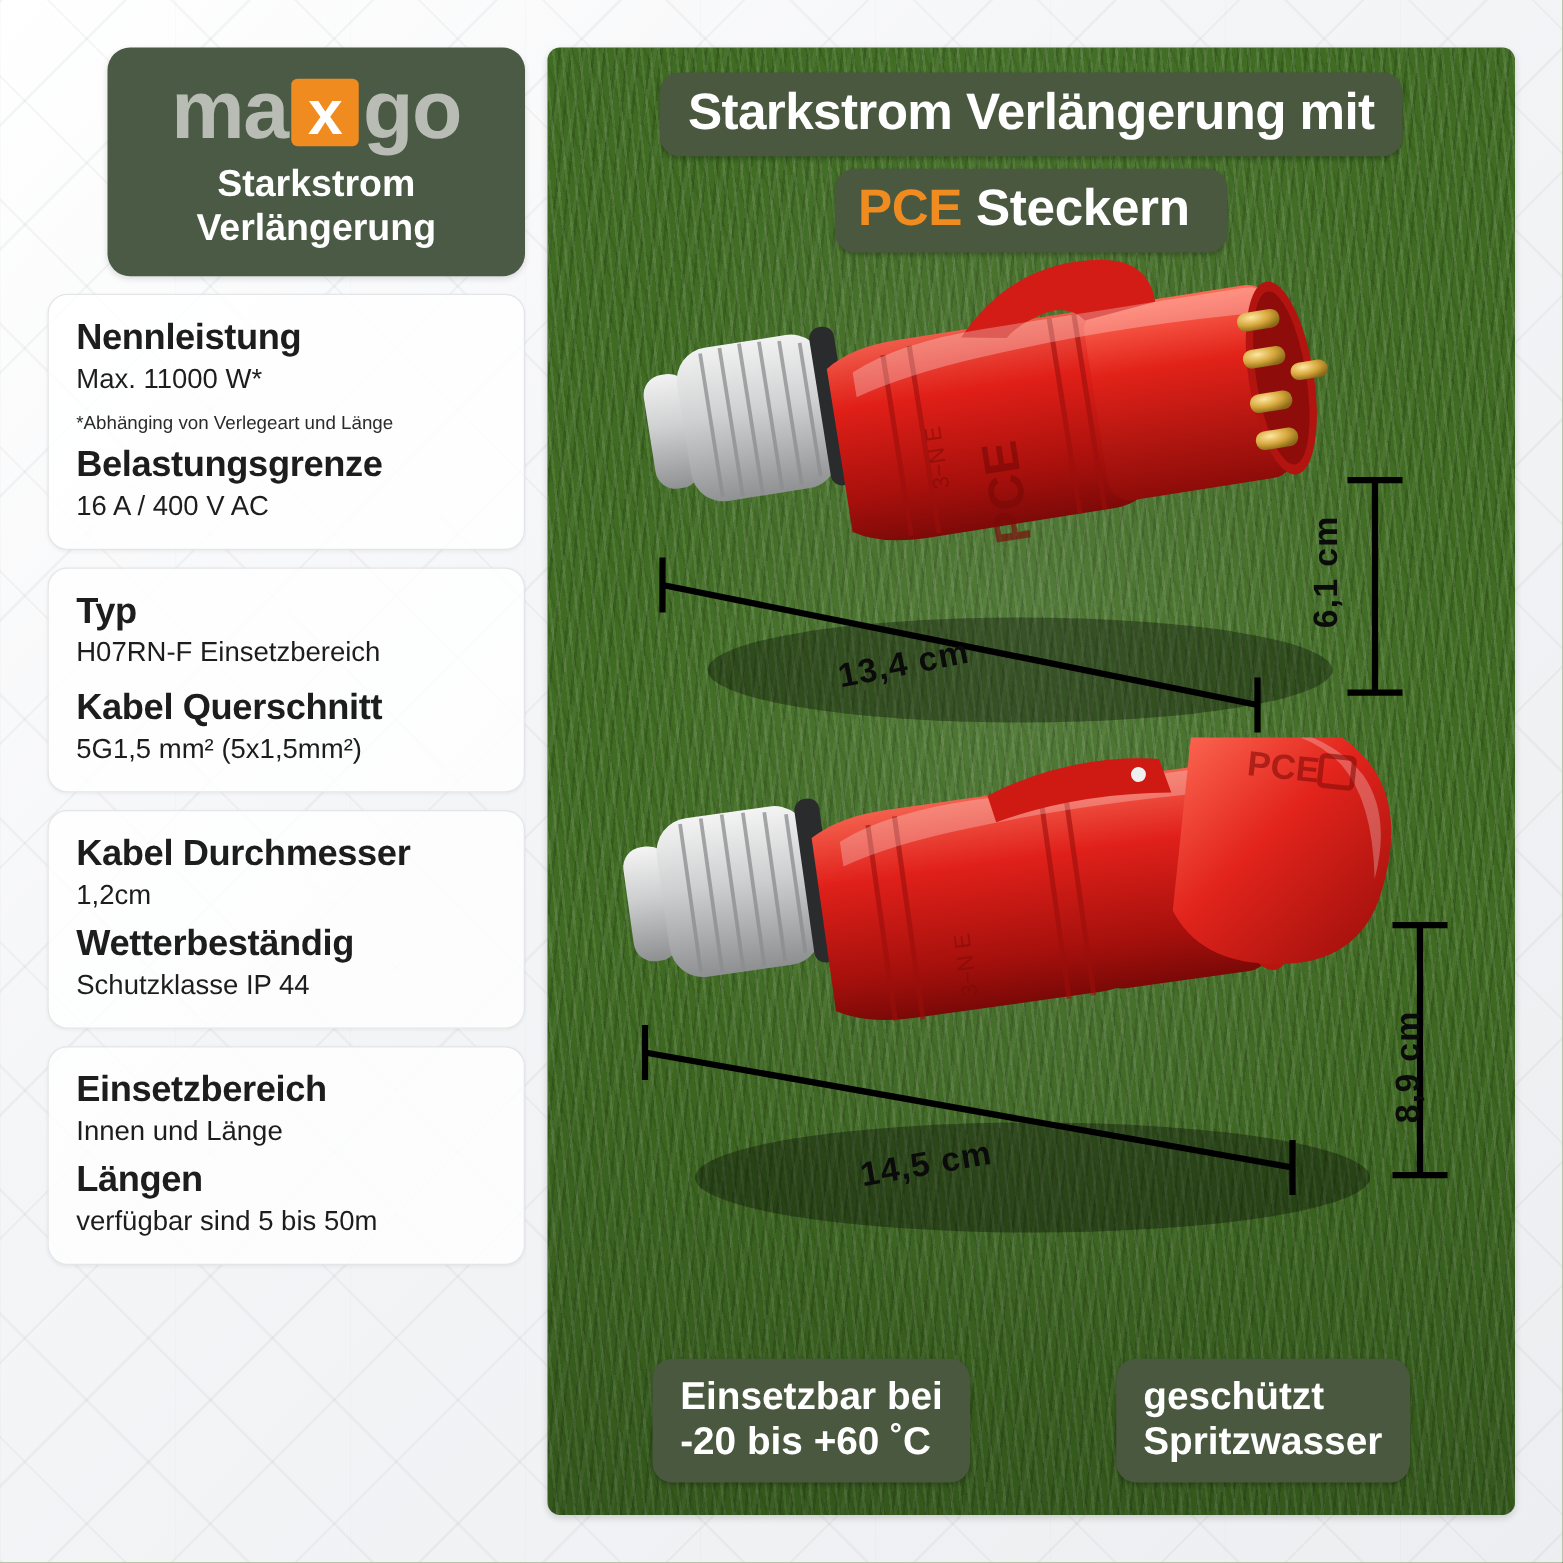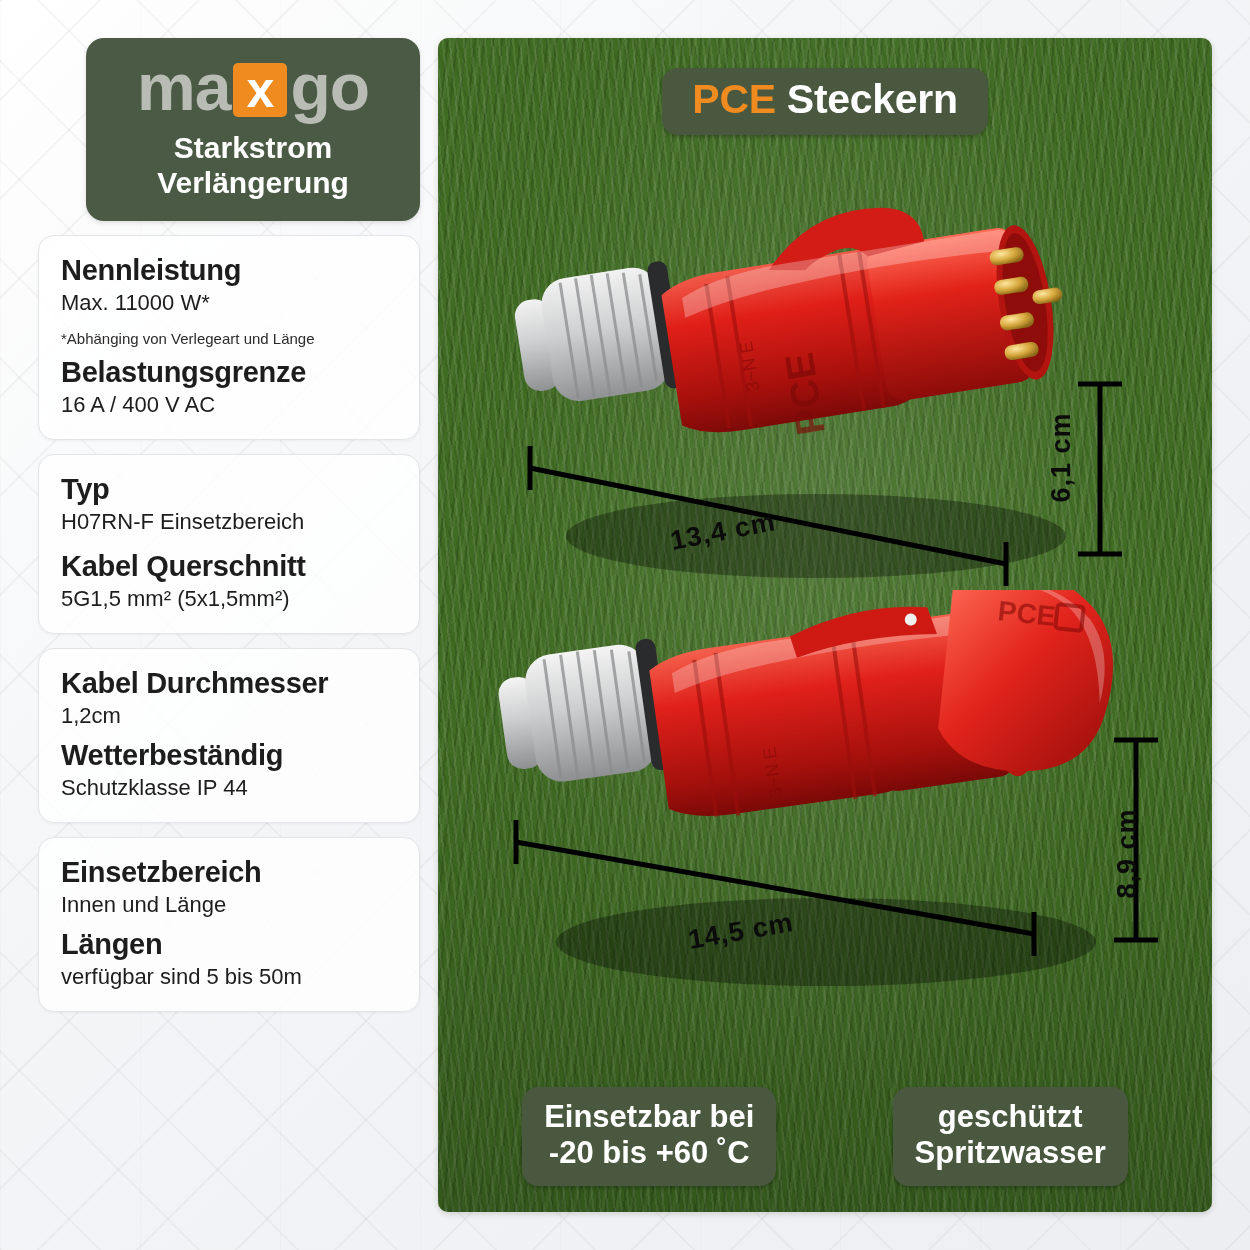--- a/index.html
+++ b/index.html
@@ -175,21 +175,21 @@
     box-shadow: 0 2px 4px rgba(0,0,0,0.25);
   }
   #title-pill {
     font-size: 41px;
     padding: 10px 22px 14px 22px;
     line-height: 1.05;
     letter-spacing: -0.5px;
   }
   #sub-pill {
     font-size: 41px;
-    padding: 8px 30px 12px 30px;
+    padding: 8px 30px 12px 18px;
     margin-top: 10px;
     letter-spacing: -0.3px;
   }
   .pce-orange { color: #f08c1f; }
 
   
   #bottom-pills {
     position: absolute;
     bottom: 26px;
     left: 0;
@@ -200,21 +200,20 @@
     z-index: 6;
     padding: 0 26px;
   }
   .badge-pill {
     background: #49583f;
     color: #fff;
     border-radius: 16px;
     font-weight: bold;
     font-size: 31px;
     line-height: 1.18;
-    text-align: center;
     padding: 12px 22px 14px 22px;
     box-shadow: 0 2px 4px rgba(0,0,0,0.25);
   }
 
   
   .product { position: absolute; z-index: 3; }
   #plug  { left: 48px; top: 168px;  width: 640px; height: 400px; }
   #socket{ left: 38px; top: 552px; width: 700px; height: 430px; }
 
   
@@ -283,20 +282,21 @@
       <div class="spec-value">verfügbar sind 5 bis 50m</div>
     </div>
   </div>
 
   <div id="right-panel">
     <div id="grass"></div>
     <div id="grass-blades"></div>
     <div id="grass-shade"></div>
 
     <div id="headline">
+      <div class="pill" id="title-pill">Starkstrom Verlängerung mit</div>
       <div>
         <div class="pill" id="sub-pill"><span class="pce-orange">PCE</span> <span>Steckern</span></div>
       </div>
     </div>
 
     <svg id="plug" class="product" viewBox="0 0 640 400">
       <defs>
         <linearGradient id="gGrey" x1="0" y1="0" x2="0" y2="1">
           <stop offset="0%" stop-color="#f2f2f2"></stop>
           <stop offset="45%" stop-color="#cfd0d1"></stop>

